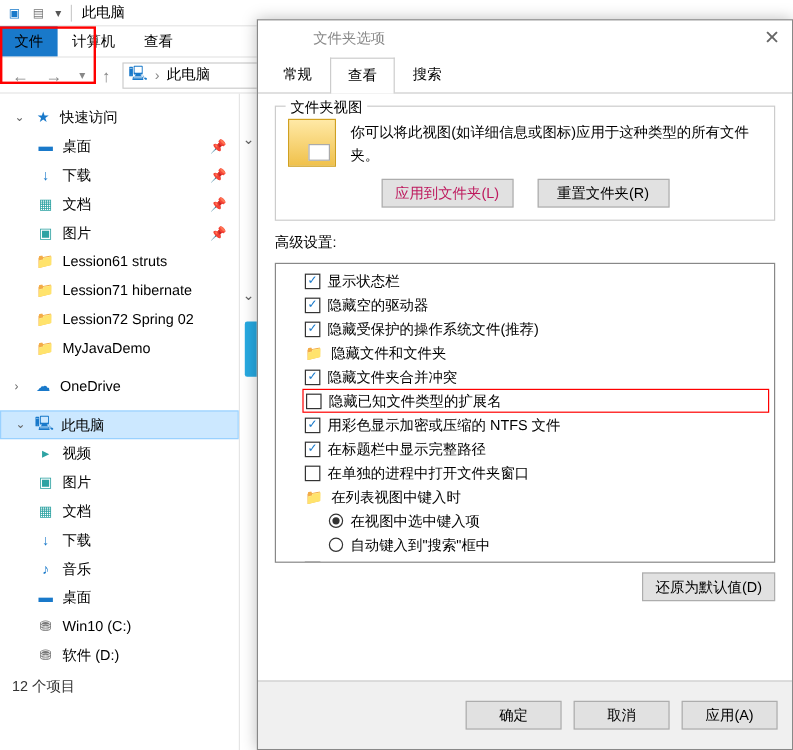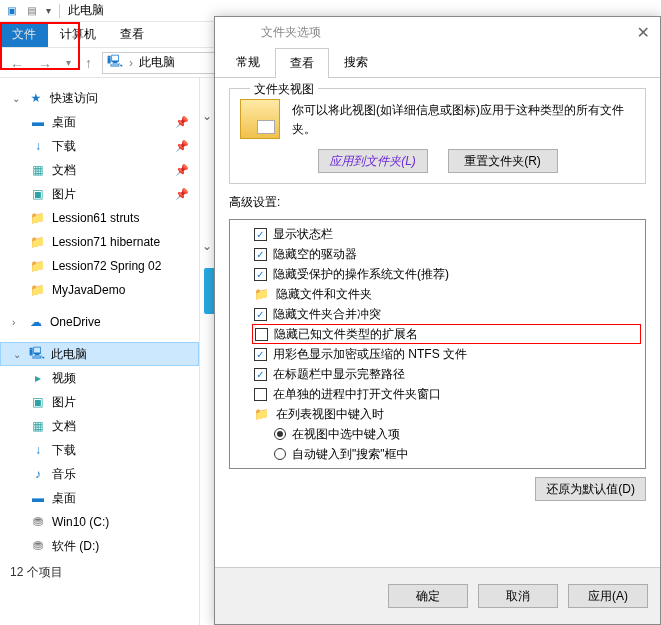--- a/index.html
+++ b/index.html
@@ -6,21 +6,21 @@
 body { width: 661px; height: 625px; position: relative; background: #fff; overflow: hidden; }
 
 
 .qat { height: 22px; display: flex; align-items: center; padding-left: 6px; gap: 8px; border-bottom: 1px solid #e5e5e5; }
 .qat .sep { width: 1px; height: 14px; background: #ccc; }
 .qat .caret { font-size: 10px; color: #555; }
 
 
 .menubar { display: flex; align-items: center; height: 26px; border-bottom: 1px solid #e5e5e5; }
 .menubar .item { padding: 4px 12px; }
-.menubar .item.active { background: #1979ca; color: #e5e5e5; }
+.menubar .item.active { background: #1979ca; color: #000000; }
 .file-highlight { position: absolute; left: 0; top: 22px; width: 80px; height: 48px; border: 2px solid red; pointer-events: none; }
 
 
 .navbar { height: 30px; display: flex; align-items: center; padding: 0 6px; gap: 6px; border-bottom: 1px solid #e5e5e5; }
 .navbar .arrow { color: #888; font-size: 14px; padding: 0 4px; }
 .navbar .addr { flex: 1; display: flex; align-items: center; border: 1px solid #ccc; height: 22px; padding: 0 4px; gap: 6px; }
 .navbar .addr .sep { color: #888; }
 
 
 .main { position: absolute; top: 78px; bottom: 0; left: 0; right: 0; display: flex; }
@@ -34,26 +34,26 @@
 
 
 .dialog { position: absolute; left: 214px; top: 16px; right: 0; bottom: 0; background: #fff; border: 1px solid #888; box-shadow: 0 0 12px rgba(0,0,0,.25); display: flex; flex-direction: column; }
 .dialog .titlebar { height: 30px; display: flex; align-items: center; padding: 0 10px; color: #888; margin-left: 36px; }
 .dialog .titlebar .close { margin-left: auto; font-size: 16px; color: #666; }
 .dialog .tabs { display: flex; border-bottom: 1px solid #ccc; padding-left: 6px; }
 .dialog .tab { padding: 6px 14px; border: 1px solid transparent; border-bottom: none; }
 .dialog .tab.active { border-color: #ccc; background: #fff; position: relative; top: 1px; }
 .dialog .body { flex: 1; padding: 10px 14px; overflow: hidden; }
 .dialog .groupbox { border: 1px solid #ccc; padding: 10px; position: relative; margin-bottom: 10px; }
-.dialog .groupbox .legend { position: absolute; top: -8px; left: 20px; background: #fff; padding: 0 4px; }
+.dialog .groupbox .legend { position: absolute; top: -8px; left: 8px; background: #fff; padding: 0 4px; }
 .dialog .groupbox .row { display: flex; gap: 12px; align-items: flex-end; }
 .dialog .groupbox .desc { flex: 1; line-height: 1.6; }
 .dialog .groupbox .btnrow { display: flex; gap: 20px; margin-top: 10px; justify-content: center; }
 .btn { min-width: 110px; height: 24px; border: 1px solid #adadad; background: #e1e1e1; padding: 0 10px; display: inline-flex; align-items: center; justify-content: center; }
-.btn.disabled { color: #6d28d9; font-style: italic; }
+.btn.disabled { color: #be185d; }
 
 .settings-label { margin: 8px 0; }
 .tree { border: 1px solid #888; height: 250px; padding: 4px; overflow: hidden; }
 .tree .node { display: flex; align-items: center; gap: 6px; height: 20px; padding-left: 4px; }
 .tree .d1 { padding-left: 20px; }
 .tree .d2 { padding-left: 40px; }
 .tree .check { width: 13px; height: 13px; border: 1px solid #333; display: inline-flex; align-items: center; justify-content: center; font-size: 10px; color: #1979ca; }
 .tree .radio { width: 12px; height: 12px; border: 1px solid #333; border-radius: 50%; display: inline-flex; align-items: center; justify-content: center; }
 .tree .radio .dot { width: 6px; height: 6px; background: #333; border-radius: 50%; }
 .tree .highlight-row { border: 1px solid red; padding-right: 4px; margin-left: 18px; padding-left: 2px; }

